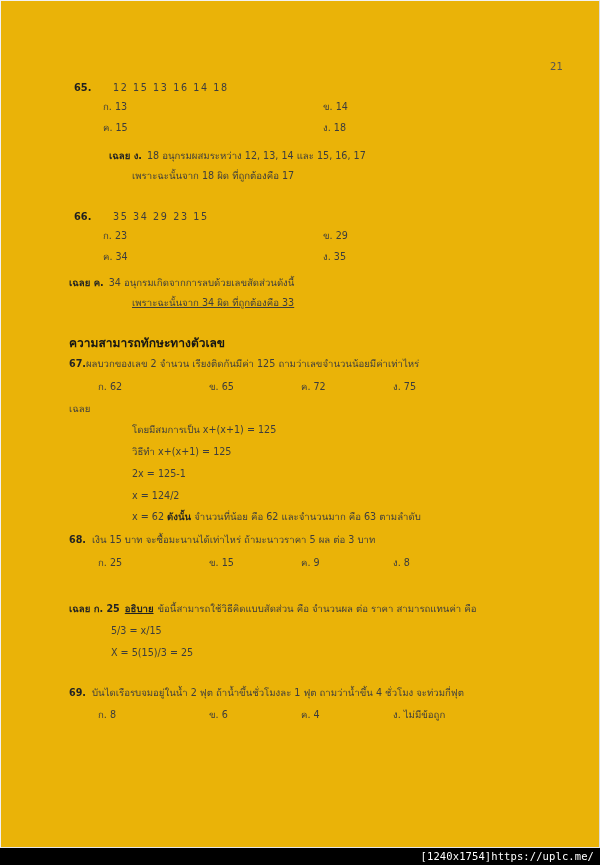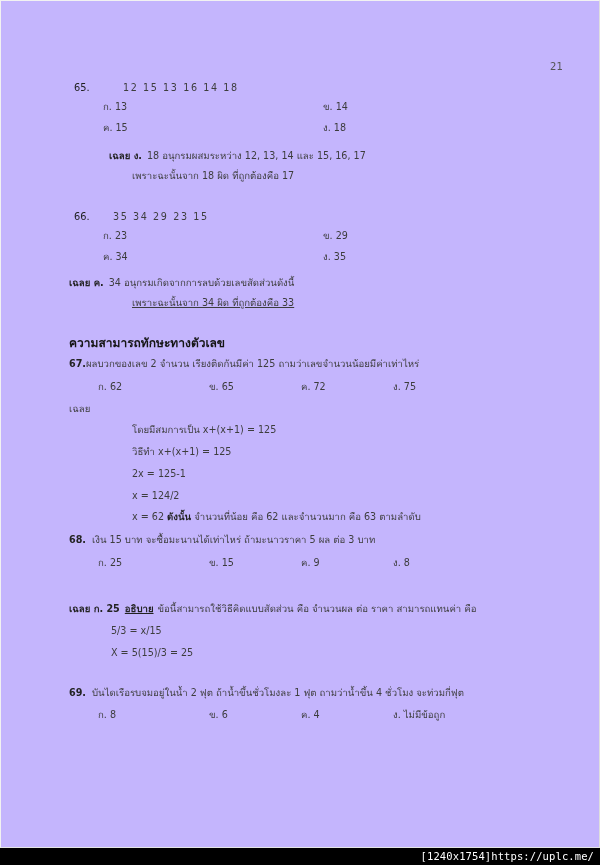--- a/index.html
+++ b/index.html
@@ -14,21 +14,21 @@
     position: relative;
     overflow: hidden;
     font-family: "DejaVu Sans", "Liberation Sans", sans-serif;
   }
   #page {
     position: absolute;
     left: 0;
     top: 0;
     width: 600px;
     height: 848px;
-    background: #c4b5fd;
+    background: #eab308;
     box-sizing: border-box;
     border-right: 1px solid #dedede;
     border-bottom: 1px solid #e4e4e4;
     border-left: 1px solid #f2f2f2;
     border-top: 1px solid #f2f2f2;
   }
   .sheet {
     position: absolute;
     left: 0;
     top: 0;
@@ -50,21 +50,21 @@
     right: 38px;
     top: 61px;
     font-size: 10px;
     color: #555;
     letter-spacing: .2px;
   }
   .b { font-weight: bold; color: #232323; }
   .u { text-decoration: underline; }
   .qnum {
     position: absolute;
-    font-weight: normal;
+    font-weight: bold;
     font-size: 9.8px;
     color: #1f1f1f;
   }
   .seq { letter-spacing: 0; }
   
   .opts2 { position: absolute; width: 430px; }
   .opts2 .o1 { position: absolute; left: 0; }
   .opts2 .o2 { position: absolute; left: 220px; }
   .opts4 { position: absolute; width: 470px; }
   .opts4 .c1 { position: absolute; left: 0; }
@@ -98,21 +98,21 @@
 </style>
 </head>
 <body>
 
 <div id="page">
   <div class="sheet">
 
     <div class="pageno">21</div>
 
     <div class="qnum" style="left:73px; top:82px;">65.</div>
-    <div class="row seq" style="left:122px; top:82px; letter-spacing:1.6px;">12   15   13   16   14   18</div>
+    <div class="row seq" style="left:112px; top:82px; letter-spacing:1.6px;">12   15   13   16   14   18</div>
 
     <div class="opts2" style="left:102px; top:101px;">
       <span class="o1">ก. 13</span>
       <span class="o2">ข. 14</span>
     </div>
     <div class="opts2" style="left:102px; top:122px;">
       <span class="o1">ค. 15</span>
       <span class="o2">ง. 18</span>
     </div>
 

